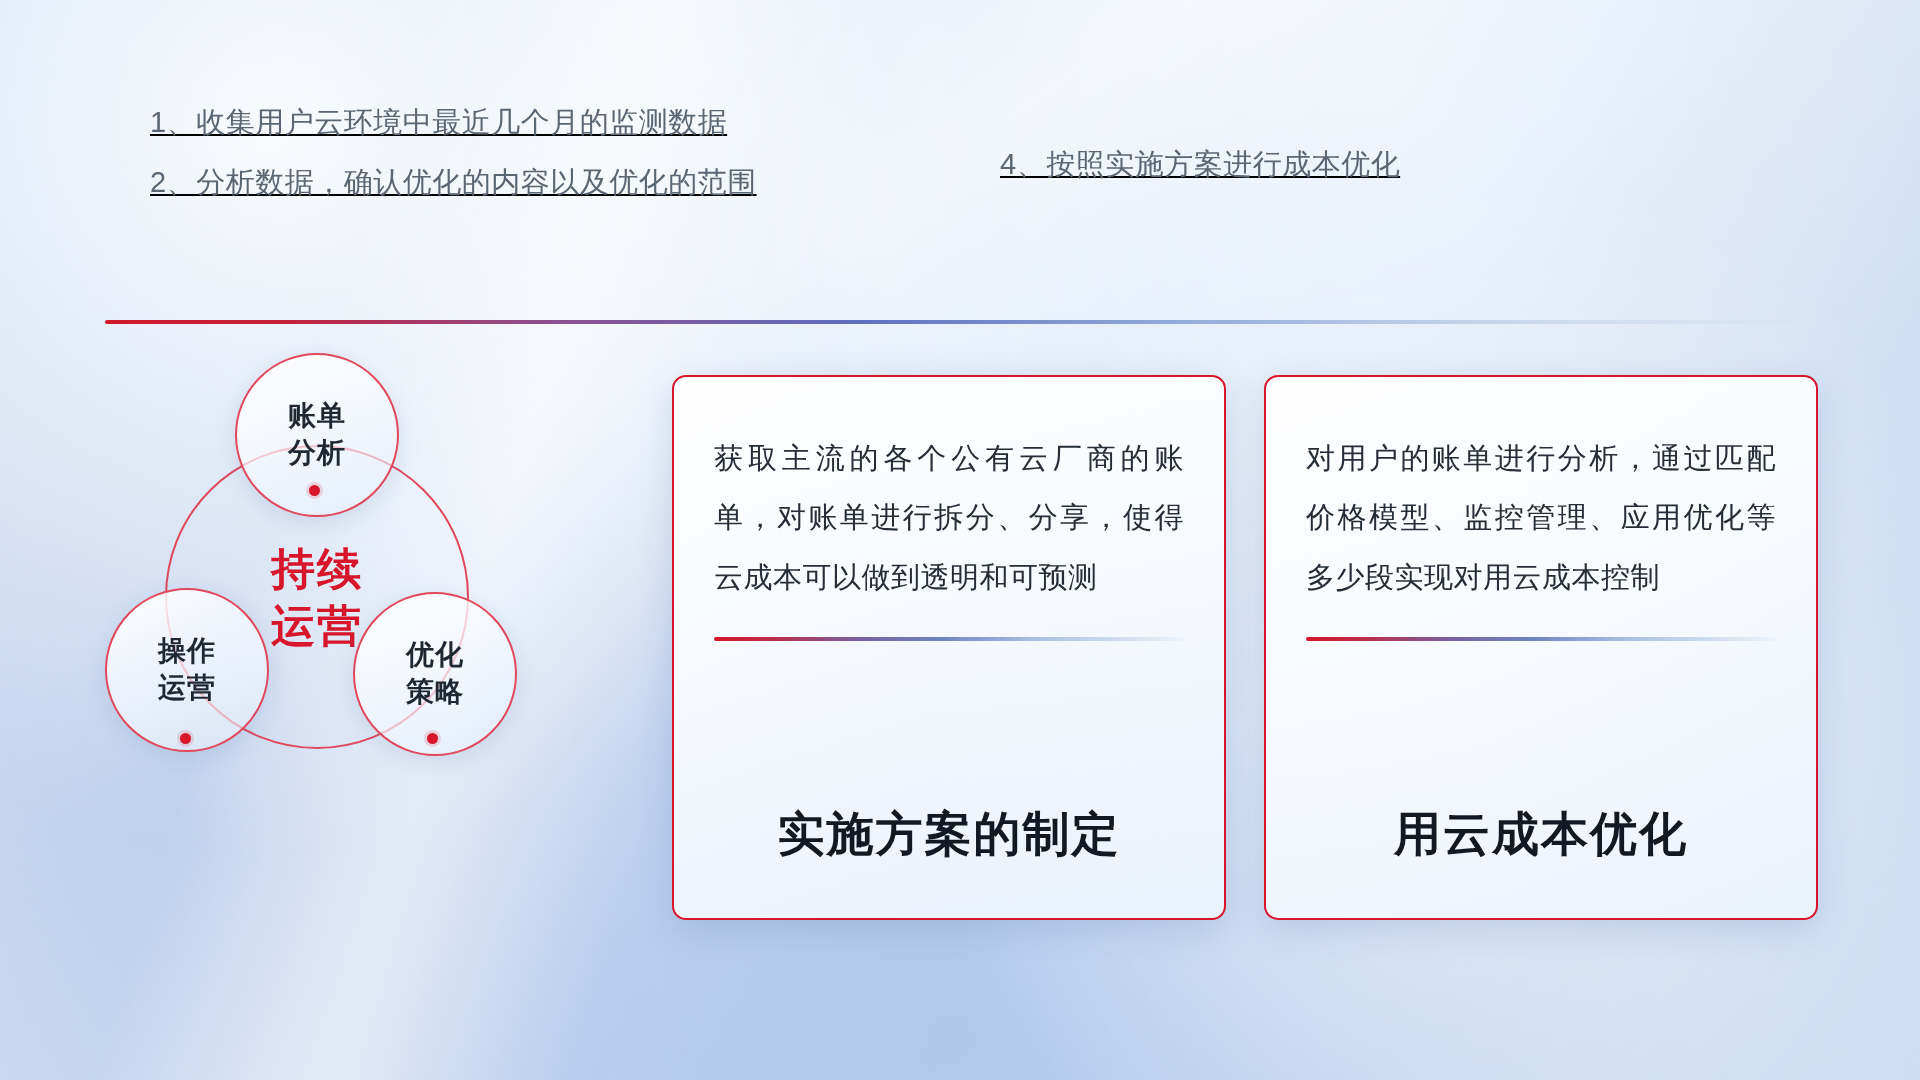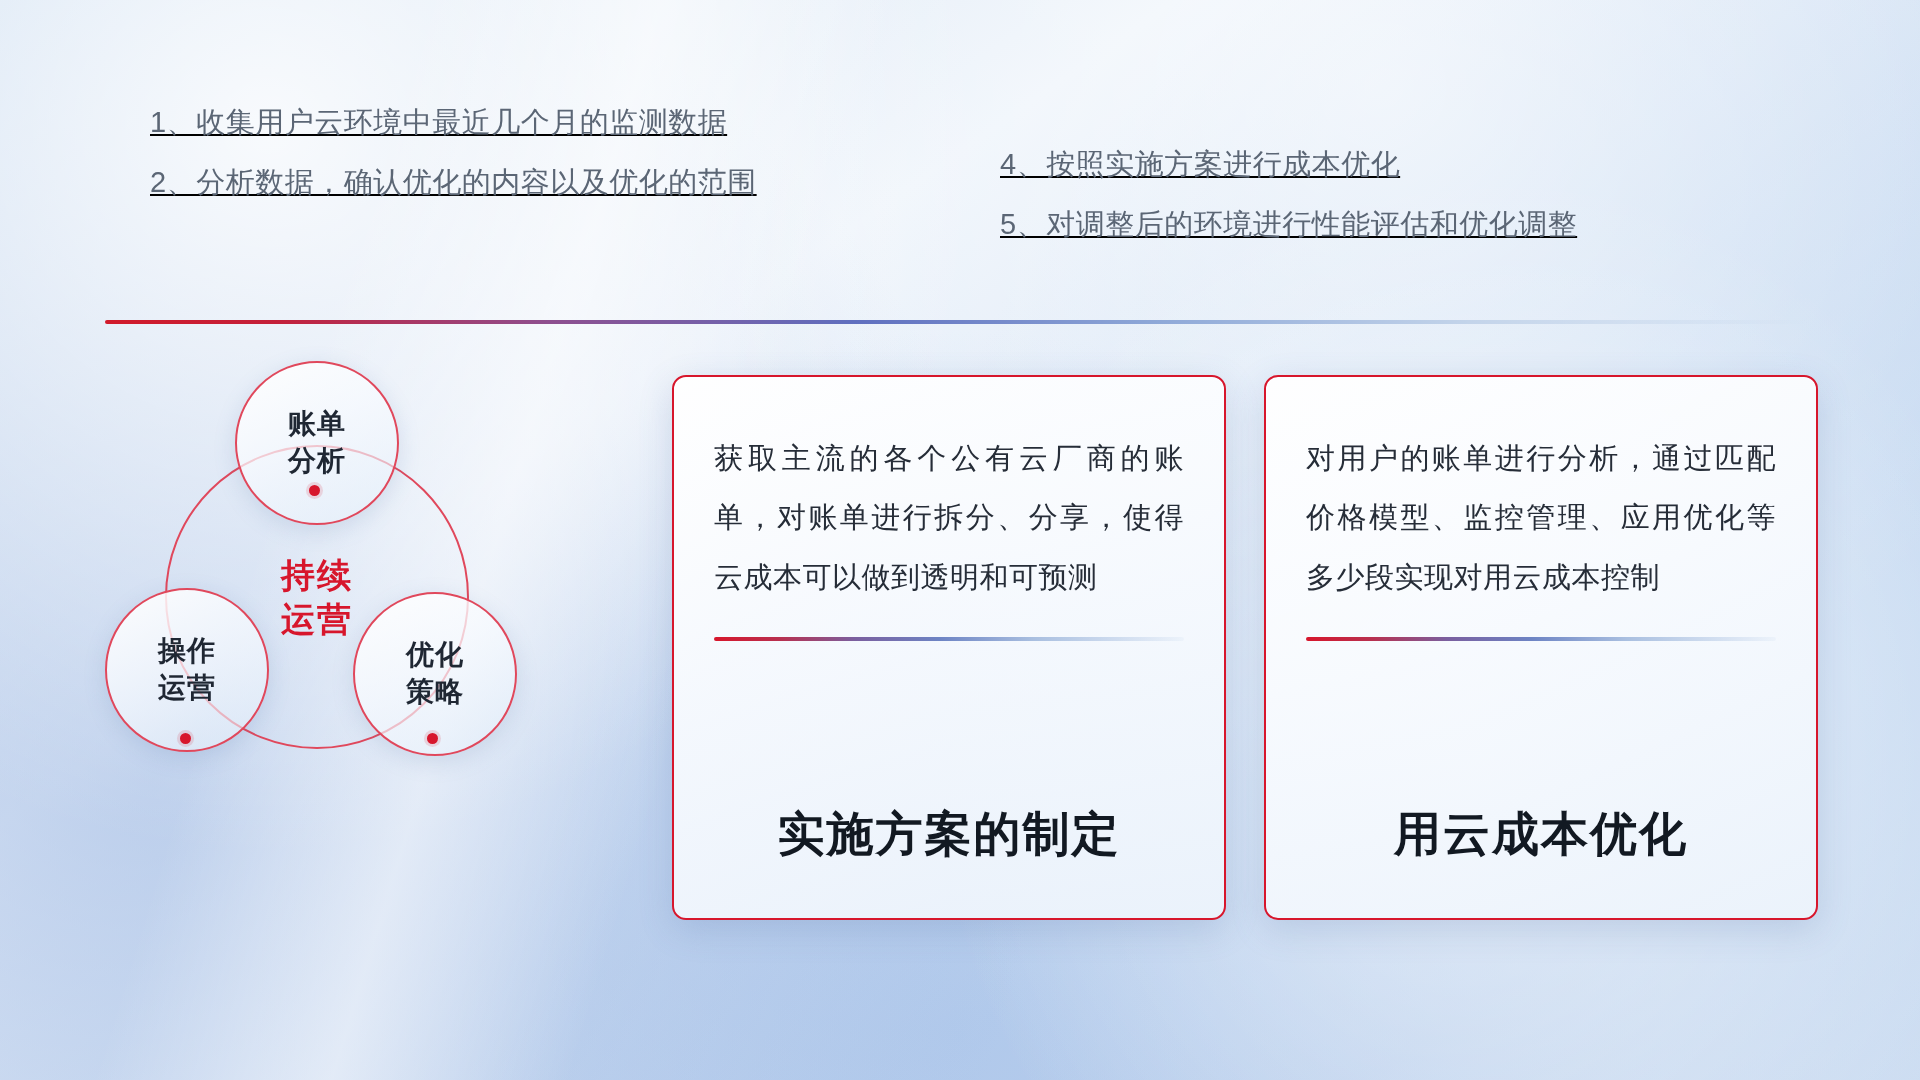--- a/index.html
+++ b/index.html
@@ -110,21 +110,21 @@
   }
   .circle-label {
     font-size: 28px;
     font-weight: bold;
     color: #1f2733;
     line-height: 1.32;
     letter-spacing: 1px;
   }
   .c-top {
     left: 140px;
-    top: 16px;
+    top: 8px;
     width: 160px;
     height: 160px;
   }
   .c-left {
     left: 10px;
     top: 243px;
     width: 160px;
     height: 160px;
   }
   .c-right {
@@ -139,21 +139,21 @@
     top: 100px;
     width: 300px;
     height: 300px;
     border-radius: 50%;
     border: 2px solid #e0485c;
     display: flex;
     align-items: center;
     justify-content: center;
   }
   .center-label {
-    font-size: 34px;
+    font-size: 44px;
     font-weight: bold;
     color: #d7162c;
     line-height: 1.3;
     text-align: right;
     letter-spacing: 2px;
   }
   .dot {
     position: absolute;
     width: 11px;
     height: 11px;
@@ -216,21 +216,20 @@
 
 <div id="slide">
 
   <div class="steps">
     <div class="steps-col left">
       <div class="step-item">1、收集用户云环境中最近几个月的监测数据</div>
       <div class="step-item">2、分析数据，确认优化的内容以及优化的范围</div>
     </div>
     <div class="steps-col right">
       <div class="step-item">4、按照实施方案进行成本优化</div>
-      <div class="step-item">5、对调整后的环境进行性能评估和优化调整</div>
     </div>
   </div>
 
   <div class="divider"></div>
 
   <div class="venn">
     <div class="center-ring">
       <div class="center-label">
         <div>持续</div>
         <div>运营</div>

